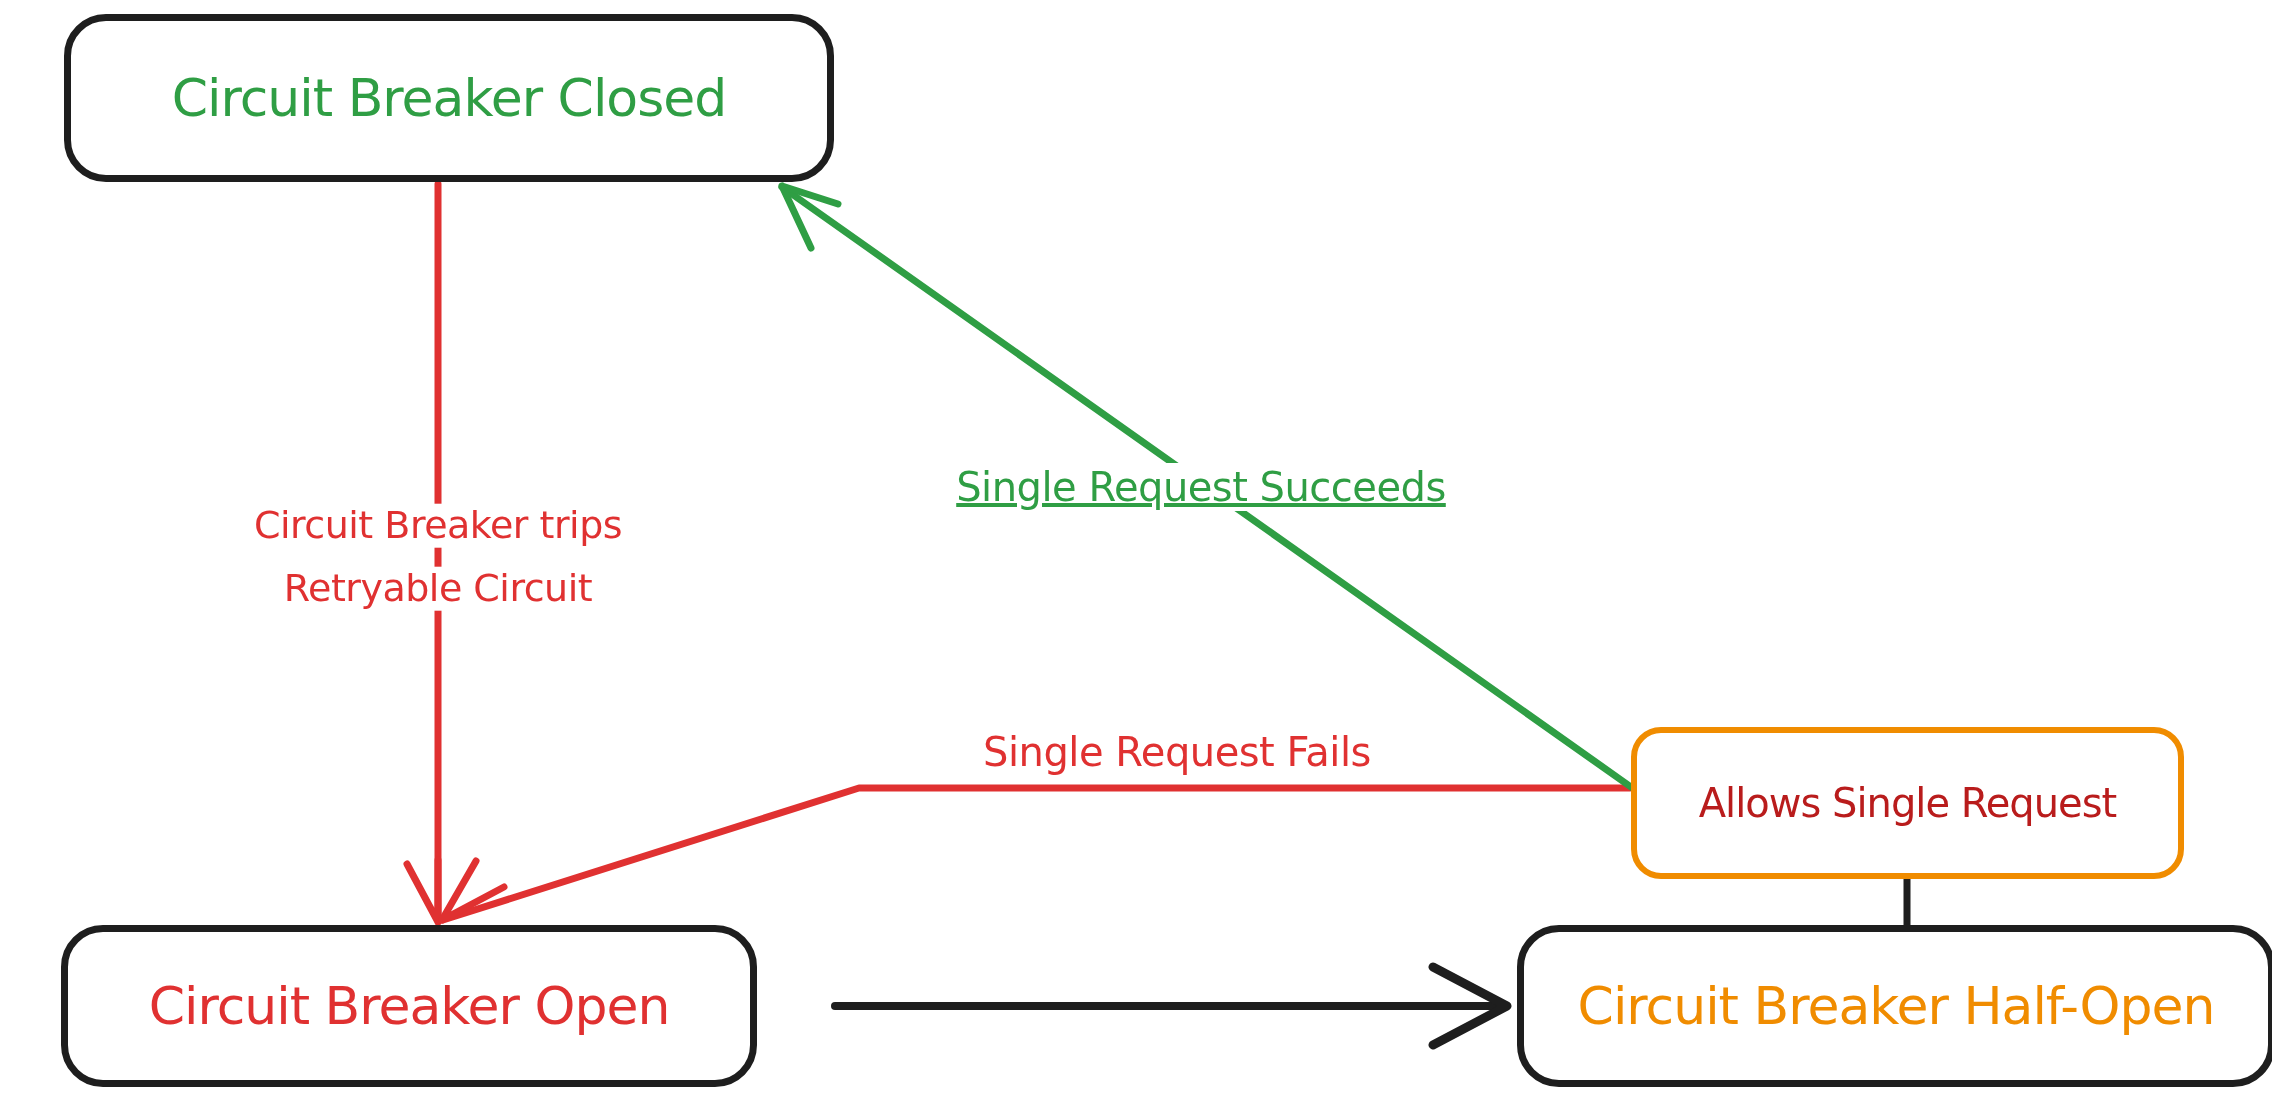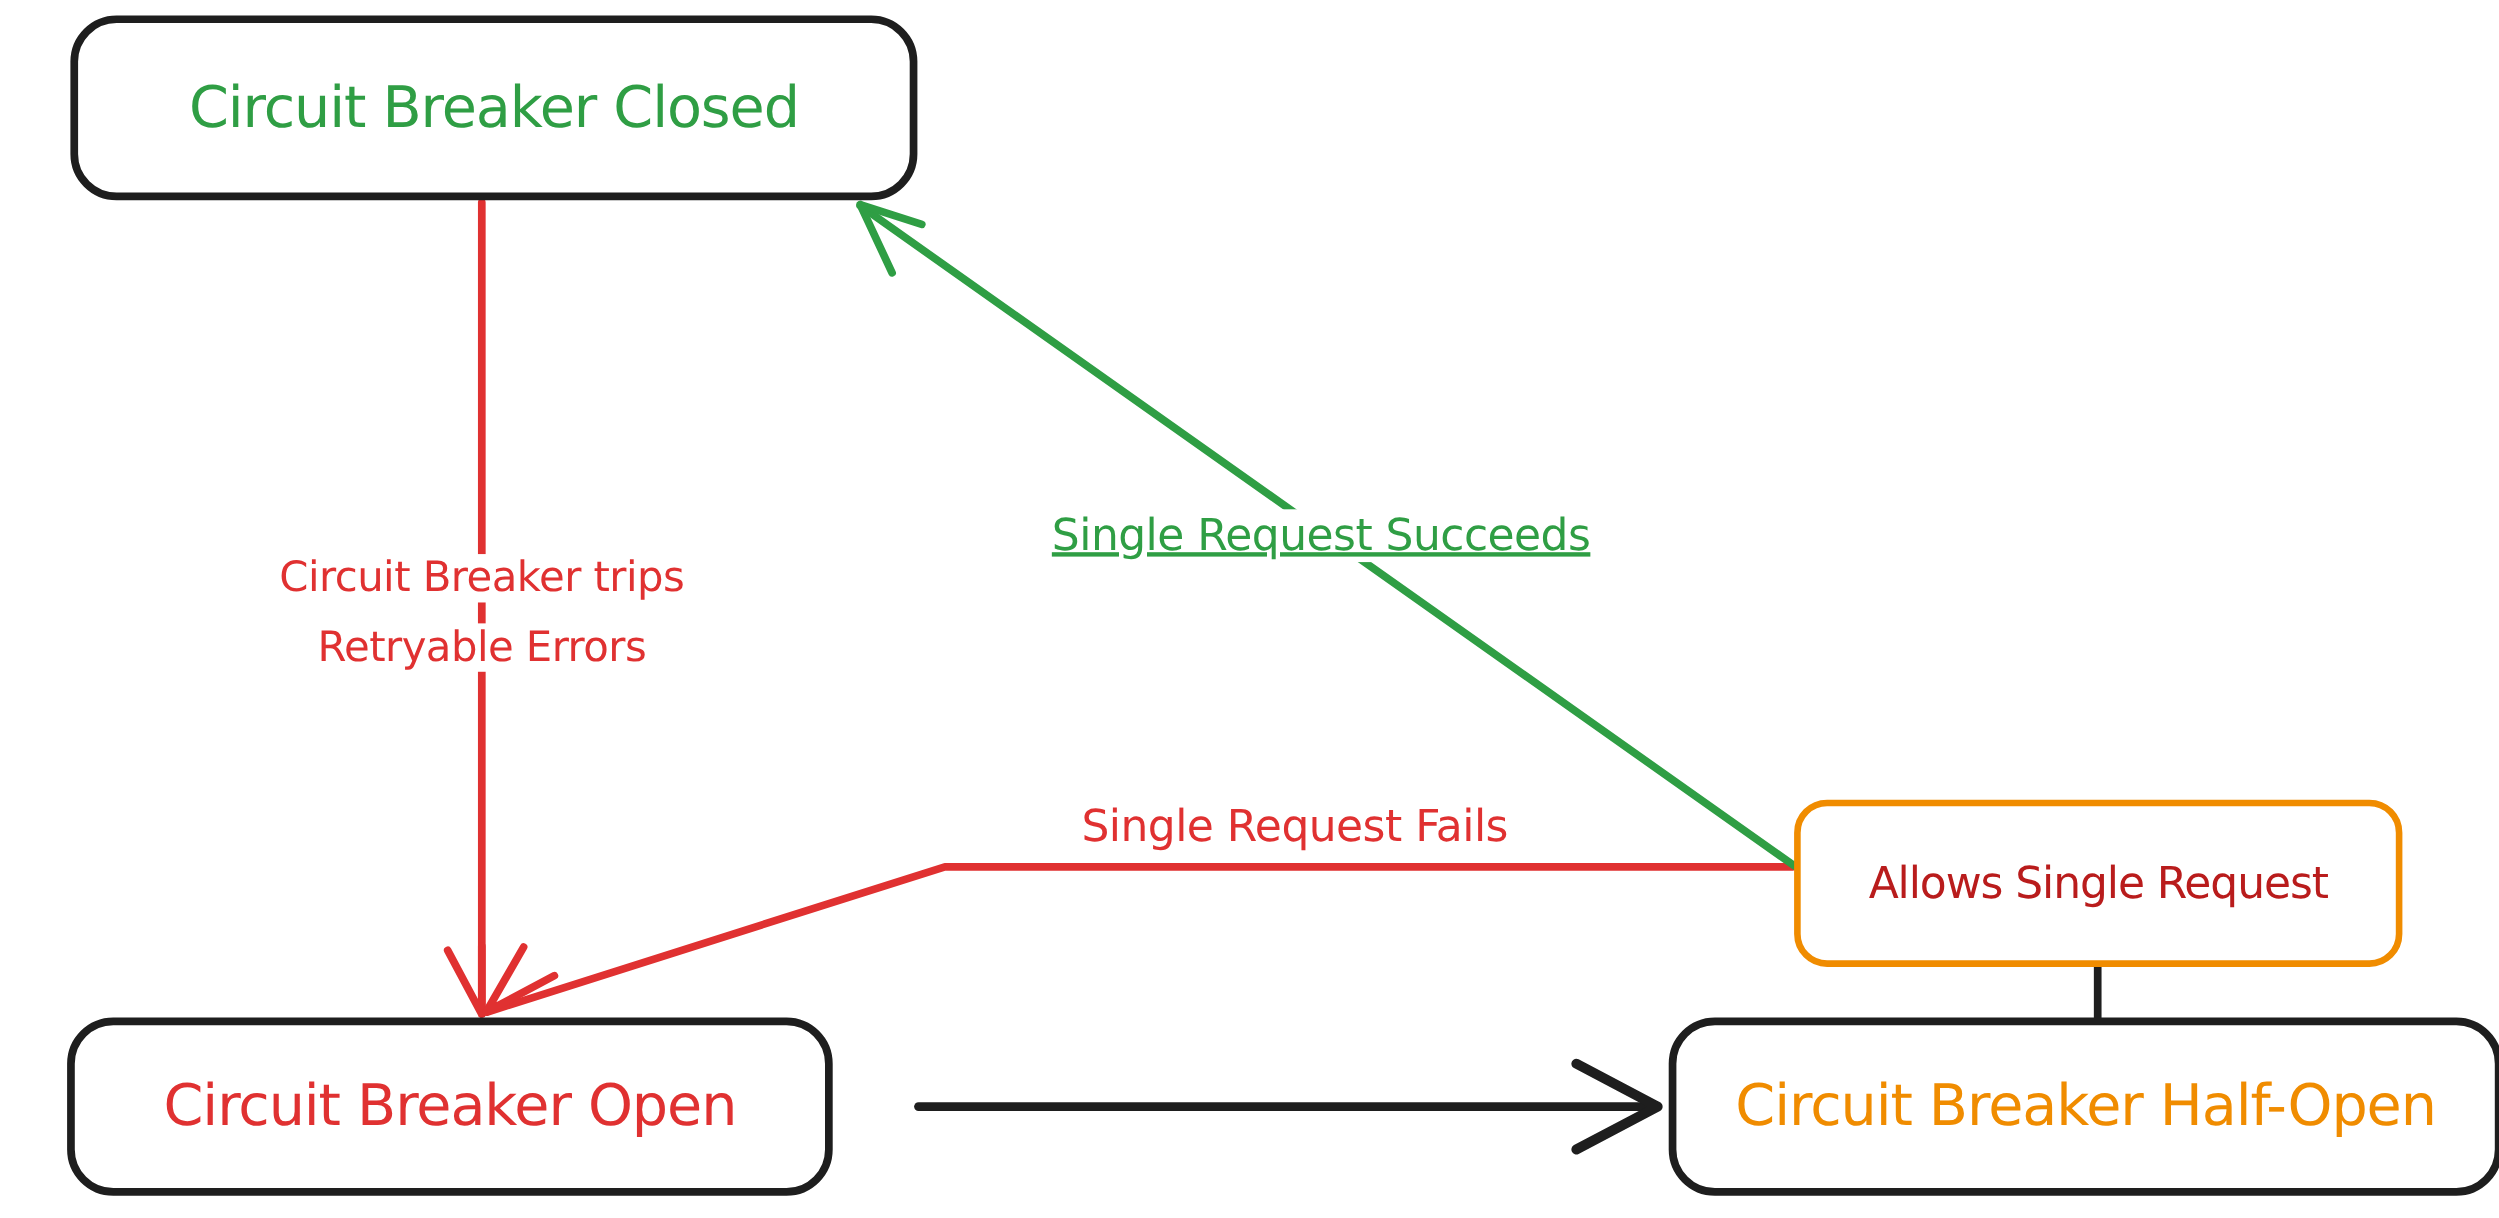--- a/index.html
+++ b/index.html
@@ -71,21 +71,21 @@
   <div class="node" style="left: 1478px; top: 925px; width: 758px; height: 162px; border-color: rgb(30, 30, 30);">
     <span class="node-label" style="color: rgb(240, 140, 0);">Circuit Breaker Half-Open</span>
   </div>
 
   <div class="node allows" style="left: 1592px; top: 727px; width: 553px; height: 152px; border-color: rgb(240, 140, 0);">
     <span class="node-label" style="color: #b91c1c;">Allows Single Request</span>
   </div>
 
   <div class="edge-label trip" style="left: 399px; top: 557px; color: rgb(224, 49, 49);">
     <span class="line">Circuit Breaker trips</span>
-    <span class="line">Retryable Errors</span>
+    <span class="line">Retryable Circuit</span>
   </div>
 
   <div class="edge-label succeed" style="left: 1162px; top: 487px; color: rgb(47, 158, 68); text-decoration: underline;">
     <span class="line">Single Request Succeeds</span>
   </div>
 
   <div class="edge-label fail" style="left: 1138px; top: 752px; color: rgb(224, 49, 49);">
     <span class="line">Single Request Fails</span>
   </div>
 

